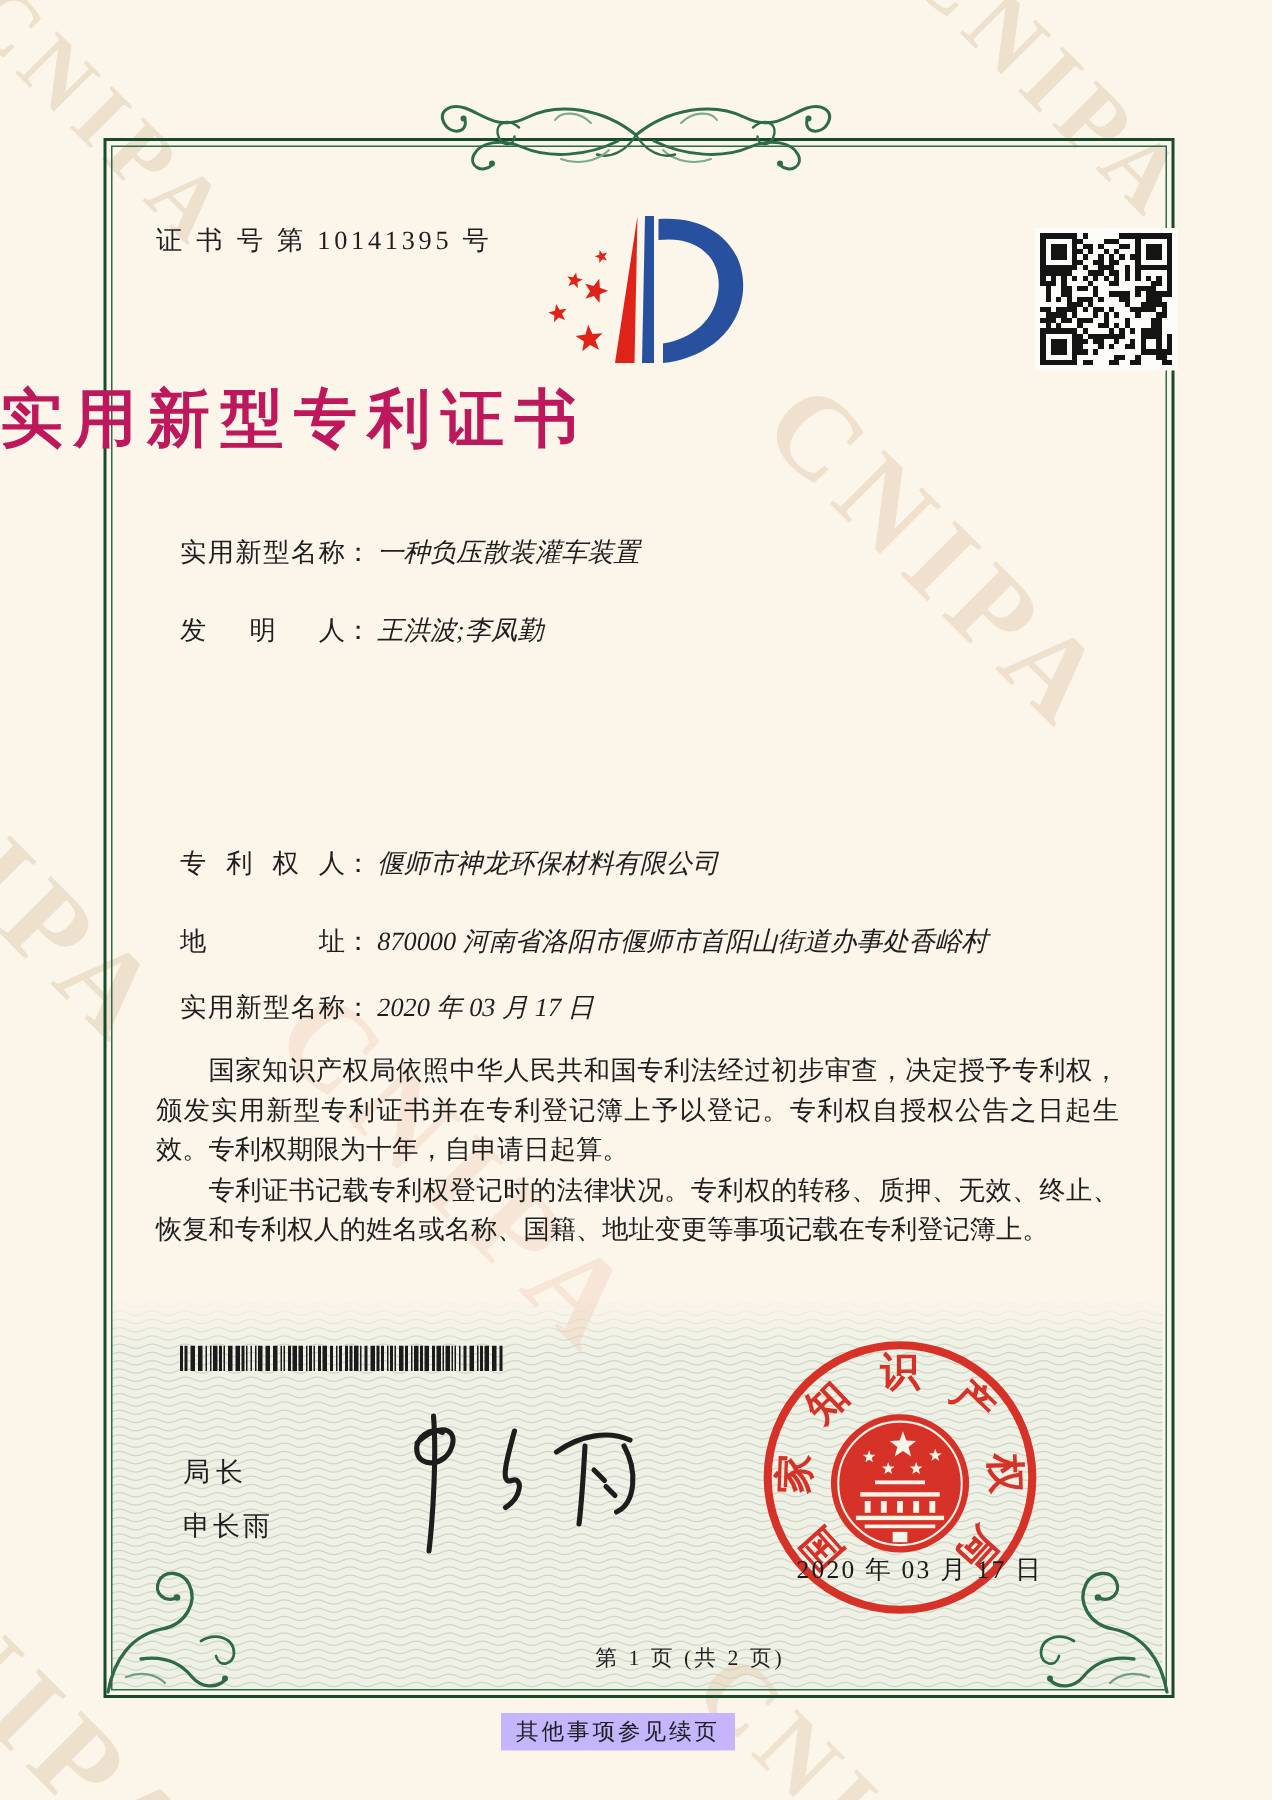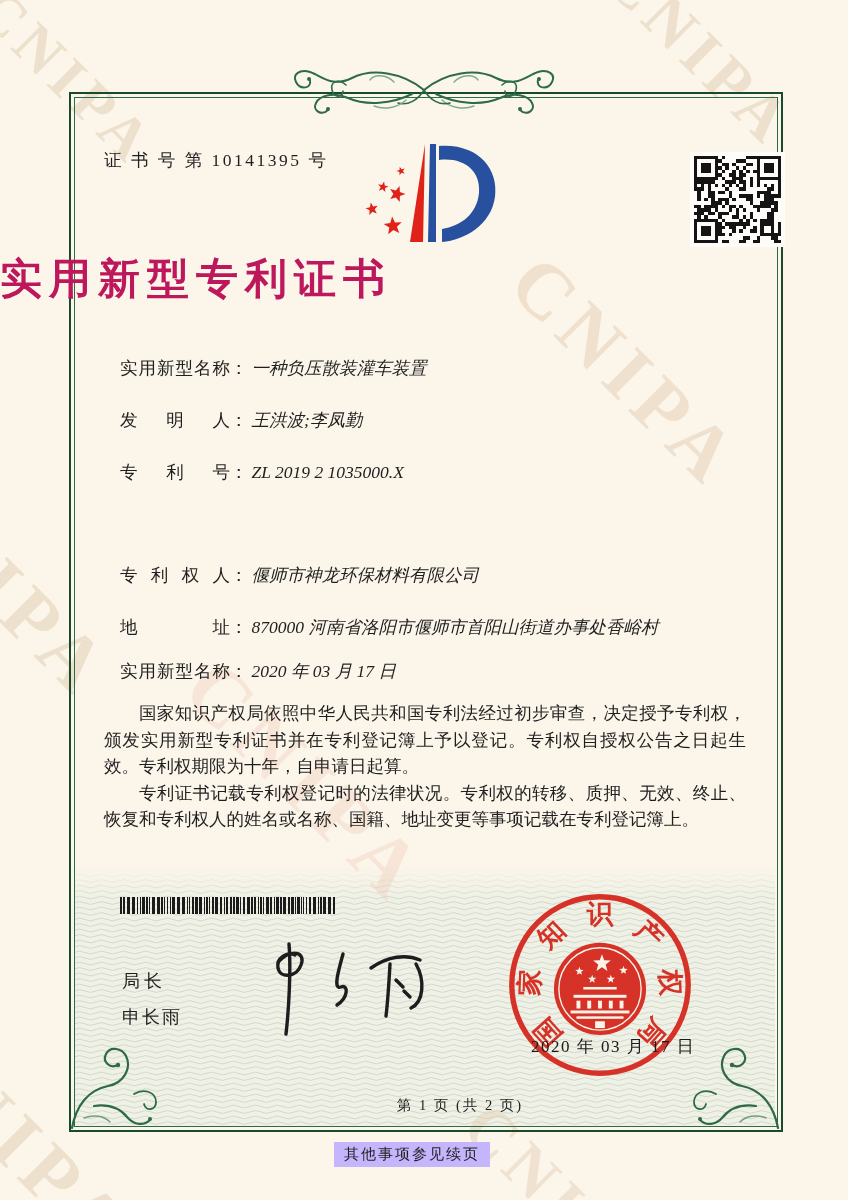--- a/index.html
+++ b/index.html
@@ -523,23 +523,20 @@
     </svg>
 
     <div class="doc-title">实用新型专利证书</div>
 
     <div class="field-row" style="top:356px">
       <span class="flabel">实用新型名称</span><span class="fcolon">：</span><span class="fvalue">一种负压散装灌车装置</span>
     </div>
     <div class="field-row" style="top:408px">
       <span class="flabel">发明人</span><span class="fcolon">：</span><span class="fvalue">王洪波;李凤勤</span>
     </div>
-    <div class="field-row" style="top:460px">
-      <span class="flabel">专利号</span><span class="fcolon">：</span><span class="fvalue">ZL 2019 2 1035000.X</span>
-    </div>
     <div class="field-row" style="top:563px">
       <span class="flabel">专利权人</span><span class="fcolon">：</span><span class="fvalue">偃师市神龙环保材料有限公司</span>
     </div>
     <div class="field-row" style="top:615px">
       <span class="flabel">地址</span><span class="fcolon">：</span><span class="fvalue">870000 河南省洛阳市偃师市首阳山街道办事处香峪村</span>
     </div>
     <div class="field-row" style="top:659px">
       <span class="flabel">实用新型名称</span><span class="fcolon">：</span><span class="fvalue">2020 年 03 月 17 日</span>
     </div>
 

